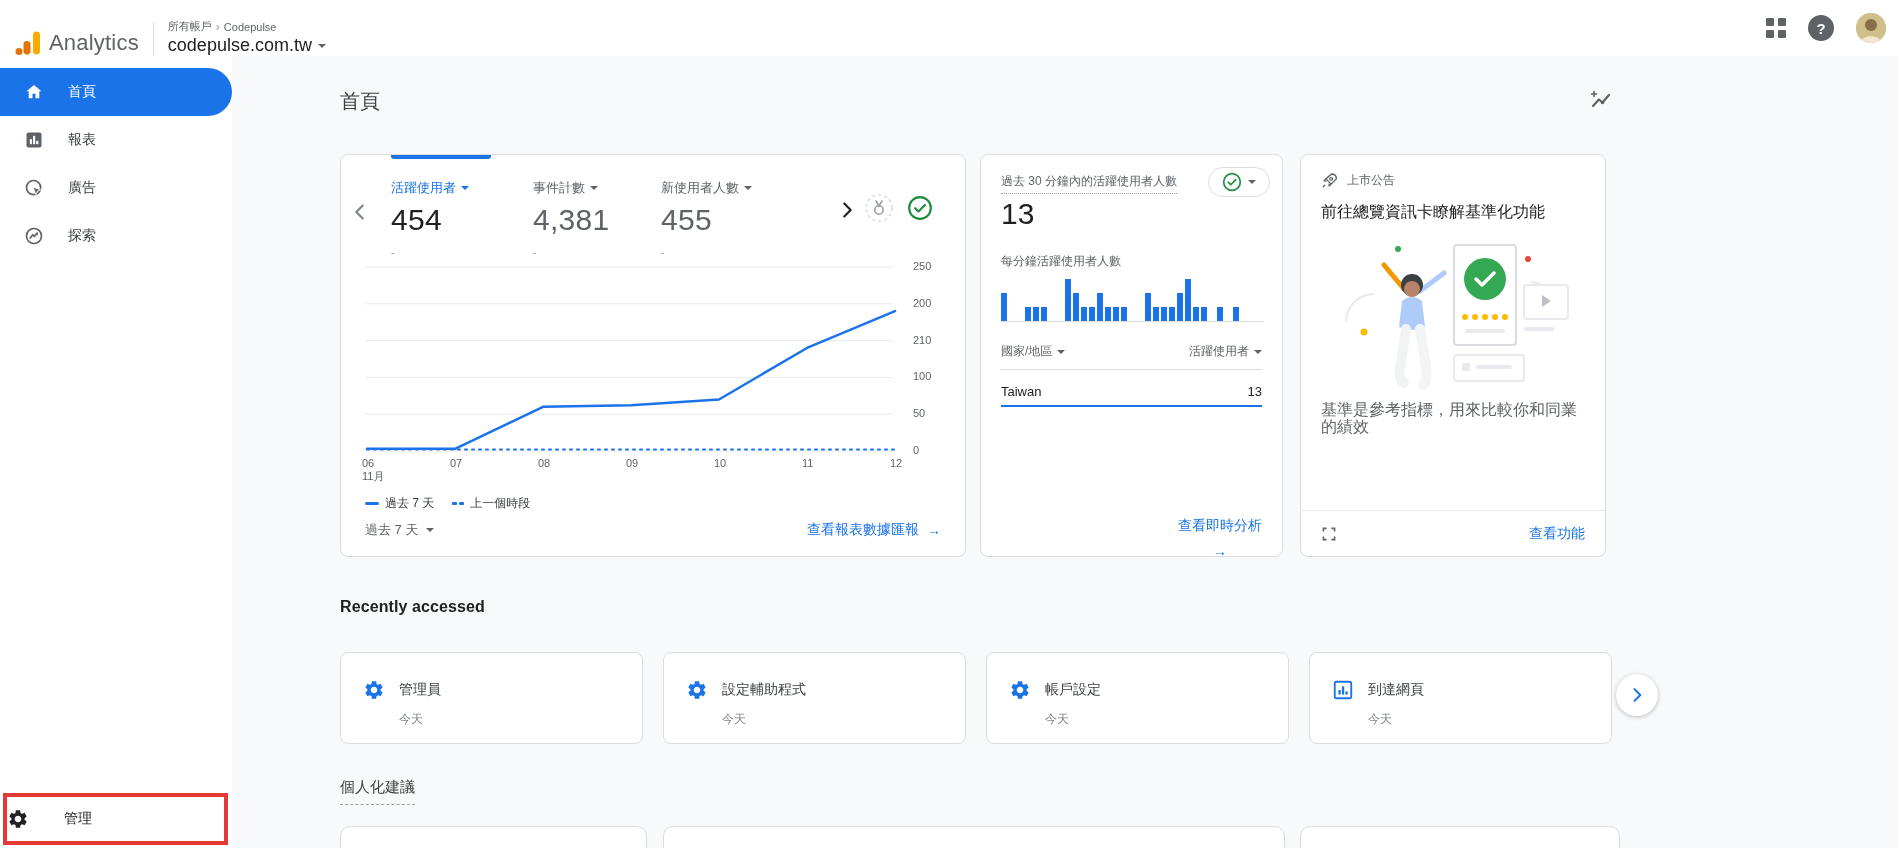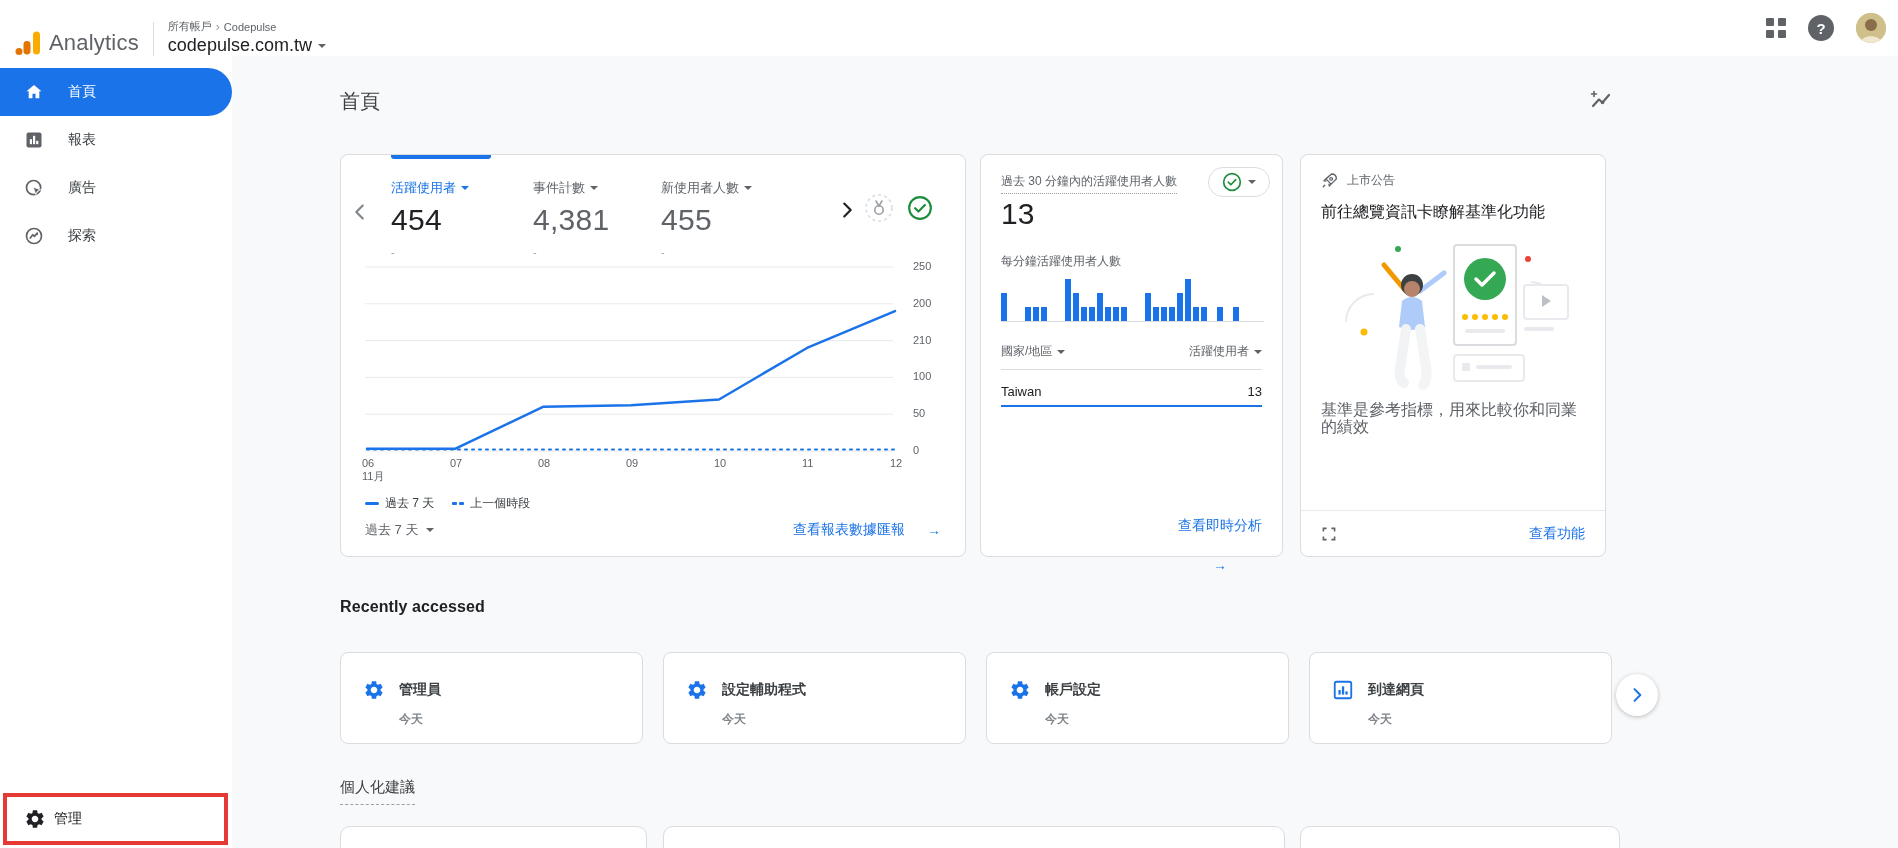--- a/index.html
+++ b/index.html
@@ -26,21 +26,21 @@
   .help-btn{width:26px;height:26px;border-radius:50%;background:#5f6368;color:#fff;font-size:15px;font-weight:bold;display:flex;align-items:center;justify-content:center;cursor:pointer;}
   .avatar{width:30px;height:30px;border-radius:50%;overflow:hidden;cursor:pointer;background:#d6c98f;}
 
   
   #sidebar{position:absolute;top:56px;left:0;width:232px;bottom:0;background:#fff;z-index:10;}
   .nav{padding-top:12px;}
   .nav-item{height:48px;display:flex;align-items:center;gap:24px;padding-left:24px;font-size:14px;color:#3c4043;cursor:pointer;}
   .nav-item .nicon{width:20px;height:20px;color:#5f6368;flex:none;display:flex;}
   .nav-item.active{background:var(--accent);color:#fff;border-radius:0 25px 25px 0;}
   .nav-item.active .nicon{color:#fff;}
-  .admin-box{position:absolute;left:3px;right:4px;bottom:3px;height:52px;border:4px solid var(--red);display:flex;align-items:center;gap:8px;padding-left:17px;background:#fff;cursor:pointer;}
+  .admin-box{position:absolute;left:3px;right:4px;bottom:3px;height:52px;border:4px solid var(--red);display:flex;align-items:center;gap:35px;background:#fff;cursor:pointer;}
   .admin-box .nicon{width:22px;height:22px;color:#202124;display:flex;}
   .admin-box span{font-size:14px;color:#202124;}
 
   
   #main{position:absolute;left:232px;top:56px;right:0;bottom:0;background:#f8f9fa;overflow:hidden;}
   .page-title{position:absolute;left:108px;top:32px;font-size:20px;color:#3c4043;}
   .insights-btn{position:absolute;left:1352px;top:28px;width:32px;height:32px;color:#5f6368;cursor:pointer;display:flex;align-items:center;justify-content:center;}
 
   .card{position:absolute;background:#fff;border:1px solid var(--border);border-radius:8px;}
   #card-overview{left:108px;top:98px;width:626px;height:403px;}
@@ -67,21 +67,21 @@
   .ytick{position:absolute;font-size:11px;color:var(--gray);}
   #x-ticks{position:absolute;left:24px;top:302px;width:540px;height:30px;}
   .xtick{position:absolute;font-size:11px;color:var(--gray);line-height:13px;}
   .legend{position:absolute;left:24px;top:340px;display:flex;gap:18px;align-items:center;font-size:12px;color:#3c4043;}
   .legend .litem{display:flex;align-items:center;gap:6px;}
   .sw-solid{width:14px;height:3px;background:var(--accent);border-radius:2px;}
   .sw-dashed{display:flex;gap:2px;}
   .sw-dashed i{width:5px;height:3px;background:var(--accent);border-radius:1px;}
   .card-footer{position:absolute;left:24px;right:24px;top:366px;display:flex;justify-content:space-between;align-items:center;}
   .range-btn{font-size:13px;color:var(--gray);display:flex;align-items:center;gap:8px;cursor:pointer;}
-  .blue-link{font-size:14px;color:var(--accent);display:flex;align-items:center;gap:22px;cursor:pointer;text-decoration:none;}
+  .blue-link{font-size:14px;color:var(--accent);display:flex;align-items:center;gap:8px;cursor:pointer;text-decoration:none;}
 
   
   .rt-title{position:absolute;left:20px;top:18px;font-size:12px;color:var(--gray);border-bottom:1px dotted #9aa0a6;padding-bottom:3px;}
   .rt-pill{position:absolute;right:12px;top:12px;width:62px;height:30px;border:1px solid var(--border);border-radius:16px;display:flex;align-items:center;justify-content:center;gap:6px;color:#5f6368;cursor:pointer;}
   .rt-value{position:absolute;left:20px;top:42px;font-size:30px;color:var(--txt);}
   .rt-barlabel{position:absolute;left:20px;top:98px;font-size:12px;color:var(--gray);}
   #minute-bars{position:absolute;left:20px;top:122px;width:263px;height:45px;display:flex;align-items:flex-end;gap:2px;border-bottom:1px solid #dadce0;}
   .mbar{width:6px;background:var(--accent);flex:none;}
   .rt-cols{position:absolute;left:20px;right:20px;top:188px;display:flex;justify-content:space-between;font-size:12px;color:var(--gray);}
   .rt-cols .colh{display:flex;align-items:center;gap:5px;cursor:pointer;}
@@ -92,21 +92,21 @@
   
   .an-tag{position:absolute;left:20px;top:16px;display:flex;align-items:center;gap:8px;font-size:12px;color:var(--gray);}
   .an-title{position:absolute;left:20px;top:46px;width:270px;font-size:16px;color:var(--txt);line-height:22px;}
   .an-illus{position:absolute;left:35px;top:82px;}
   .an-body{position:absolute;left:20px;top:246px;width:270px;font-size:16px;color:var(--gray);line-height:17px;}
   .an-footer{position:absolute;left:0;right:0;bottom:0;height:46px;border-top:1px solid var(--grid);display:flex;align-items:center;justify-content:space-between;padding:0 20px;}
   .expand-btn{color:#5f6368;cursor:pointer;display:flex;}
 
   
   .section-heading{position:absolute;left:108px;top:542px;font-size:16px;color:var(--txt);font-weight:bold;letter-spacing:.1px;}
-  .recent-card{position:absolute;top:596px;width:303px;height:92px;background:#fff;border:1px solid var(--border);border-radius:8px;cursor:pointer;padding:26px 0 0 22px;font-weight:bold;}
+  .recent-card{position:absolute;top:596px;width:303px;height:92px;background:#fff;border:1px solid var(--border);border-radius:8px;cursor:pointer;padding:26px 0 0 22px;}
   .recent-inner{display:flex;gap:14px;}
   .recent-inner .ricon{width:22px;height:22px;color:var(--accent);flex:none;display:flex;}
   .recent-label{font-size:14px;color:#3c4043;padding-top:2px;}
   .recent-time{font-size:12px;color:var(--lgray);margin-top:12px;}
   .more-btn{position:absolute;left:1384px;top:618px;width:42px;height:42px;border-radius:50%;background:#fff;box-shadow:0 1px 4px rgba(0,0,0,.25);display:flex;align-items:center;justify-content:center;color:var(--accent);cursor:pointer;}
 
   
   .sugg-heading{position:absolute;left:108px;top:722px;font-size:15px;color:#3c4043;border-bottom:1px dashed #9aa0a6;padding-bottom:7px;}
   .sugg-card{position:absolute;top:770px;height:70px;background:#fff;border:1px solid var(--border);border-radius:10px;}
 </style>

